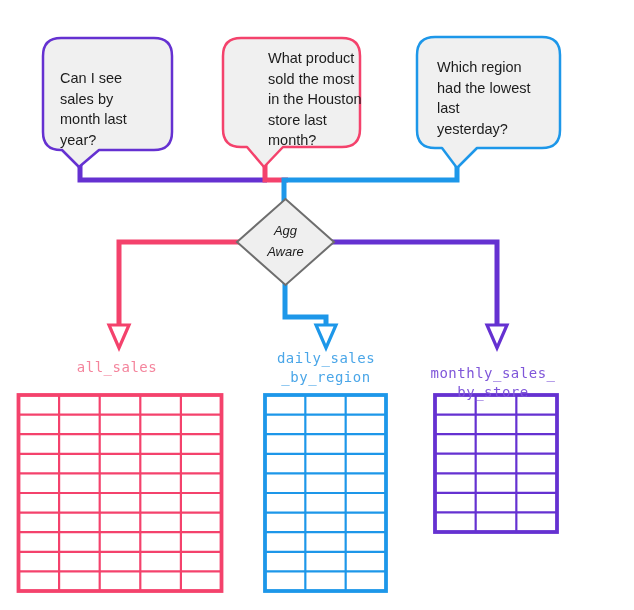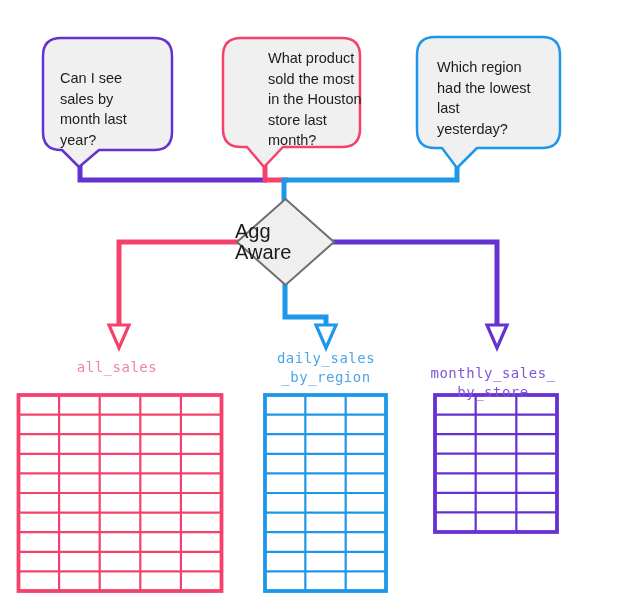--- a/index.html
+++ b/index.html
@@ -20,22 +20,22 @@
   .arrowhead { fill:#ffffff; stroke-width:3.2px; stroke-linejoin:miter; }
   .bubble    { fill:var(--bubble_fill); stroke-width:2.5px; stroke-linejoin:round; }
   .diamond   { fill:var(--diamond_fill); stroke:var(--diamond_stroke); stroke-width:2px; }
   .grid rect { fill:none; }
 
   .bubble-text {
     position:absolute; white-space:pre-line;
     font-size:14.5px; line-height:20.5px; color:var(--text);
   }
   .diamond-label {
-    position:absolute; white-space:pre-line; text-align:left;
-    font-size:20px; line-height:20.5px; color:var(--text);
+    position:absolute; white-space:pre-line; text-align:center;
+    font-size:13px; line-height:20.5px; color:var(--text);font-style:italic;
   }
   .table-label {
     position:absolute; white-space:pre-line; text-align:center;
     font-family:"DejaVu Sans Mono", monospace;
     font-size:14px; line-height:18.5px; letter-spacing:0.5px;
   }
   .lbl-pink   { color:var(--pink_label); }
   .lbl-blue   { color:var(--blue_label); }
   .lbl-purple { color:var(--purple_label); }
 </style>

